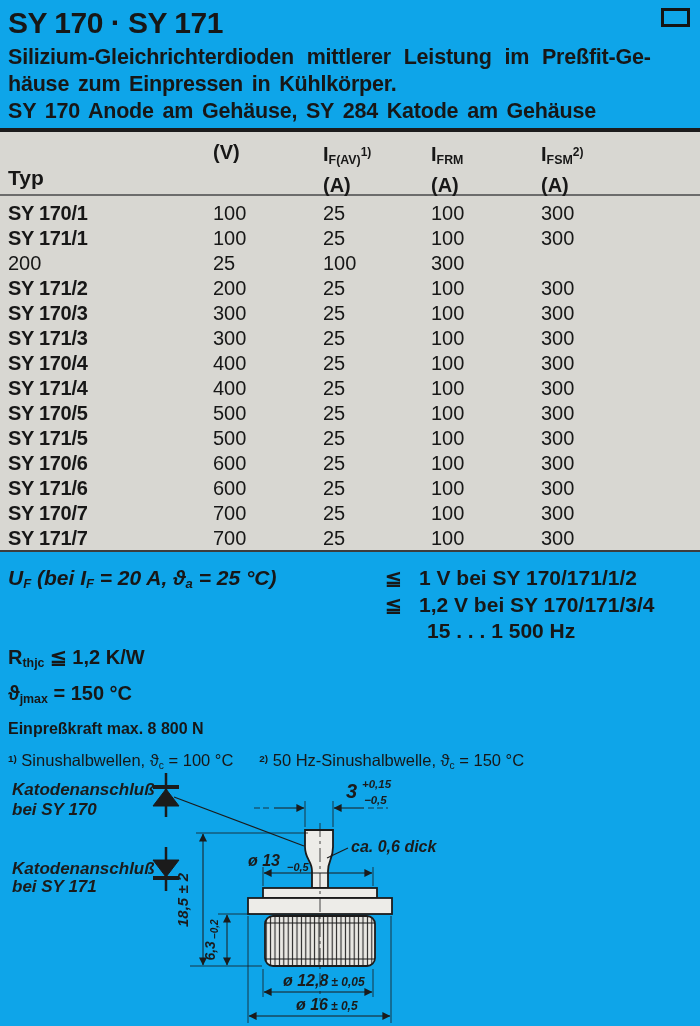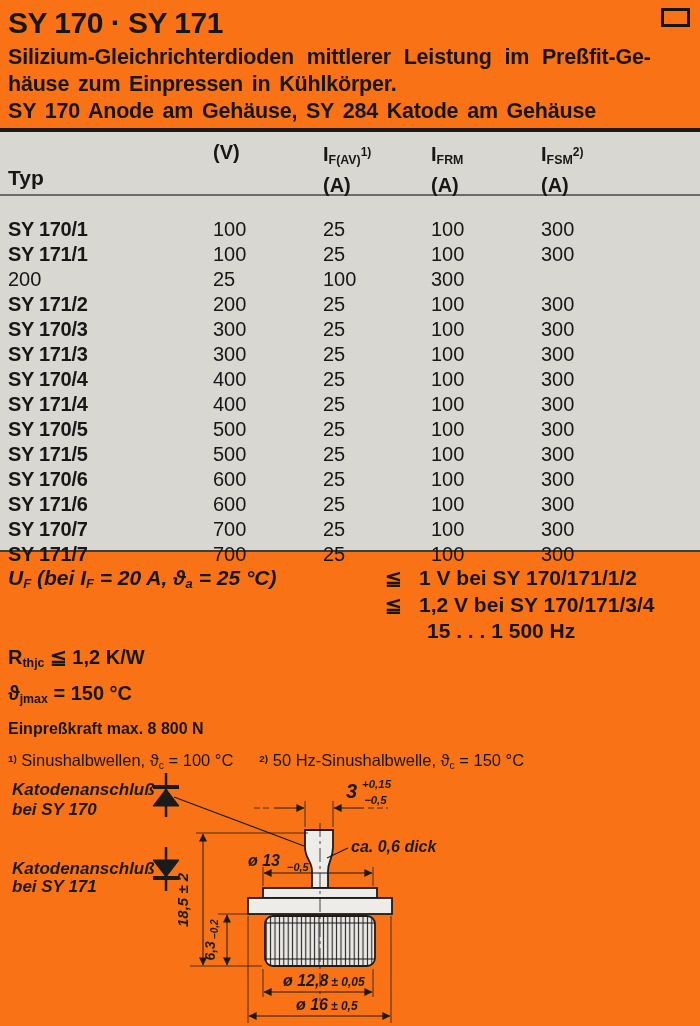--- a/index.html
+++ b/index.html
@@ -1,38 +1,38 @@
 <!DOCTYPE html>
 <html><head>
 <meta charset="utf-8">
 <style>
   * { margin:0; padding:0; box-sizing:border-box; }
   body { font-family:"Liberation Sans", sans-serif; background:#9a9a9a; }
   .page {
     position:relative; width:700px; height:1026px; overflow:hidden;
-    background:#f97316; color:#171717;
+    background:#0ea5e9; color:#171717;
   }
   
   .titlebar { position:absolute; top:6px; left:8px; right:8px; }
   .title { font-size:30px; font-weight:700; letter-spacing:-0.5px; }
   .corner-box { position:absolute; right:2px; top:2px; width:29px; height:19px; border:3px solid #141414; background:transparent; }
   
   .desc { position:absolute; top:44px; left:8px; width:686px; font-size:21.5px; font-weight:700; line-height:27px; letter-spacing:-0.2px; }
   .desc .l1 { word-spacing:7px; }
   .desc .l2 { word-spacing:3px; }
   .desc .l3 { word-spacing:3px; }
   
   .band { position:absolute; top:128px; left:0; width:700px; height:424px; background:#d8d7d2; border-top:4px solid #1c1c1c; border-bottom:2px solid #3d3d3d; }
   .thead { position:relative; height:64px; border-bottom:2px solid #6c6c6c; }
   .typ-label { position:absolute; left:8px; bottom:4px; font-size:21px; font-weight:700; }
   .hcols { position:absolute; left:213px; top:8px; right:0; display:grid; grid-template-columns:110px 108px 110px auto; }
   .hcol { font-size:20px; font-weight:700; line-height:25px; }
   .sub { font-size:0.62em; font-weight:700; vertical-align:-0.25em; letter-spacing:0; }
   .sup { font-size:0.6em; font-weight:700; vertical-align:0.45em; }
-  .rows { padding-top:21px; }
+  .rows { padding-top:5px; }
   .trow { display:grid; grid-template-columns:205px 110px 108px 110px auto; padding-left:8px; height:25px; line-height:25px; font-size:20px; }
   .trow .typ { font-weight:700; letter-spacing:-0.3px; }
   .trow .val { font-weight:400; }
   
   .uf { position:absolute; top:565px; left:8px; width:686px; display:flex; }
   .uf-left { width:377px; font-size:21px; font-weight:700; line-height:26px; white-space:nowrap;font-style:italic; }
   .uf-right { font-size:21px; font-weight:700; line-height:25.5px; }
   .uf-line { white-space:nowrap; }
   .rel { display:inline-block; width:34px; font-size:20px; }
   .uf-line.noRel { padding-left:42px; }

